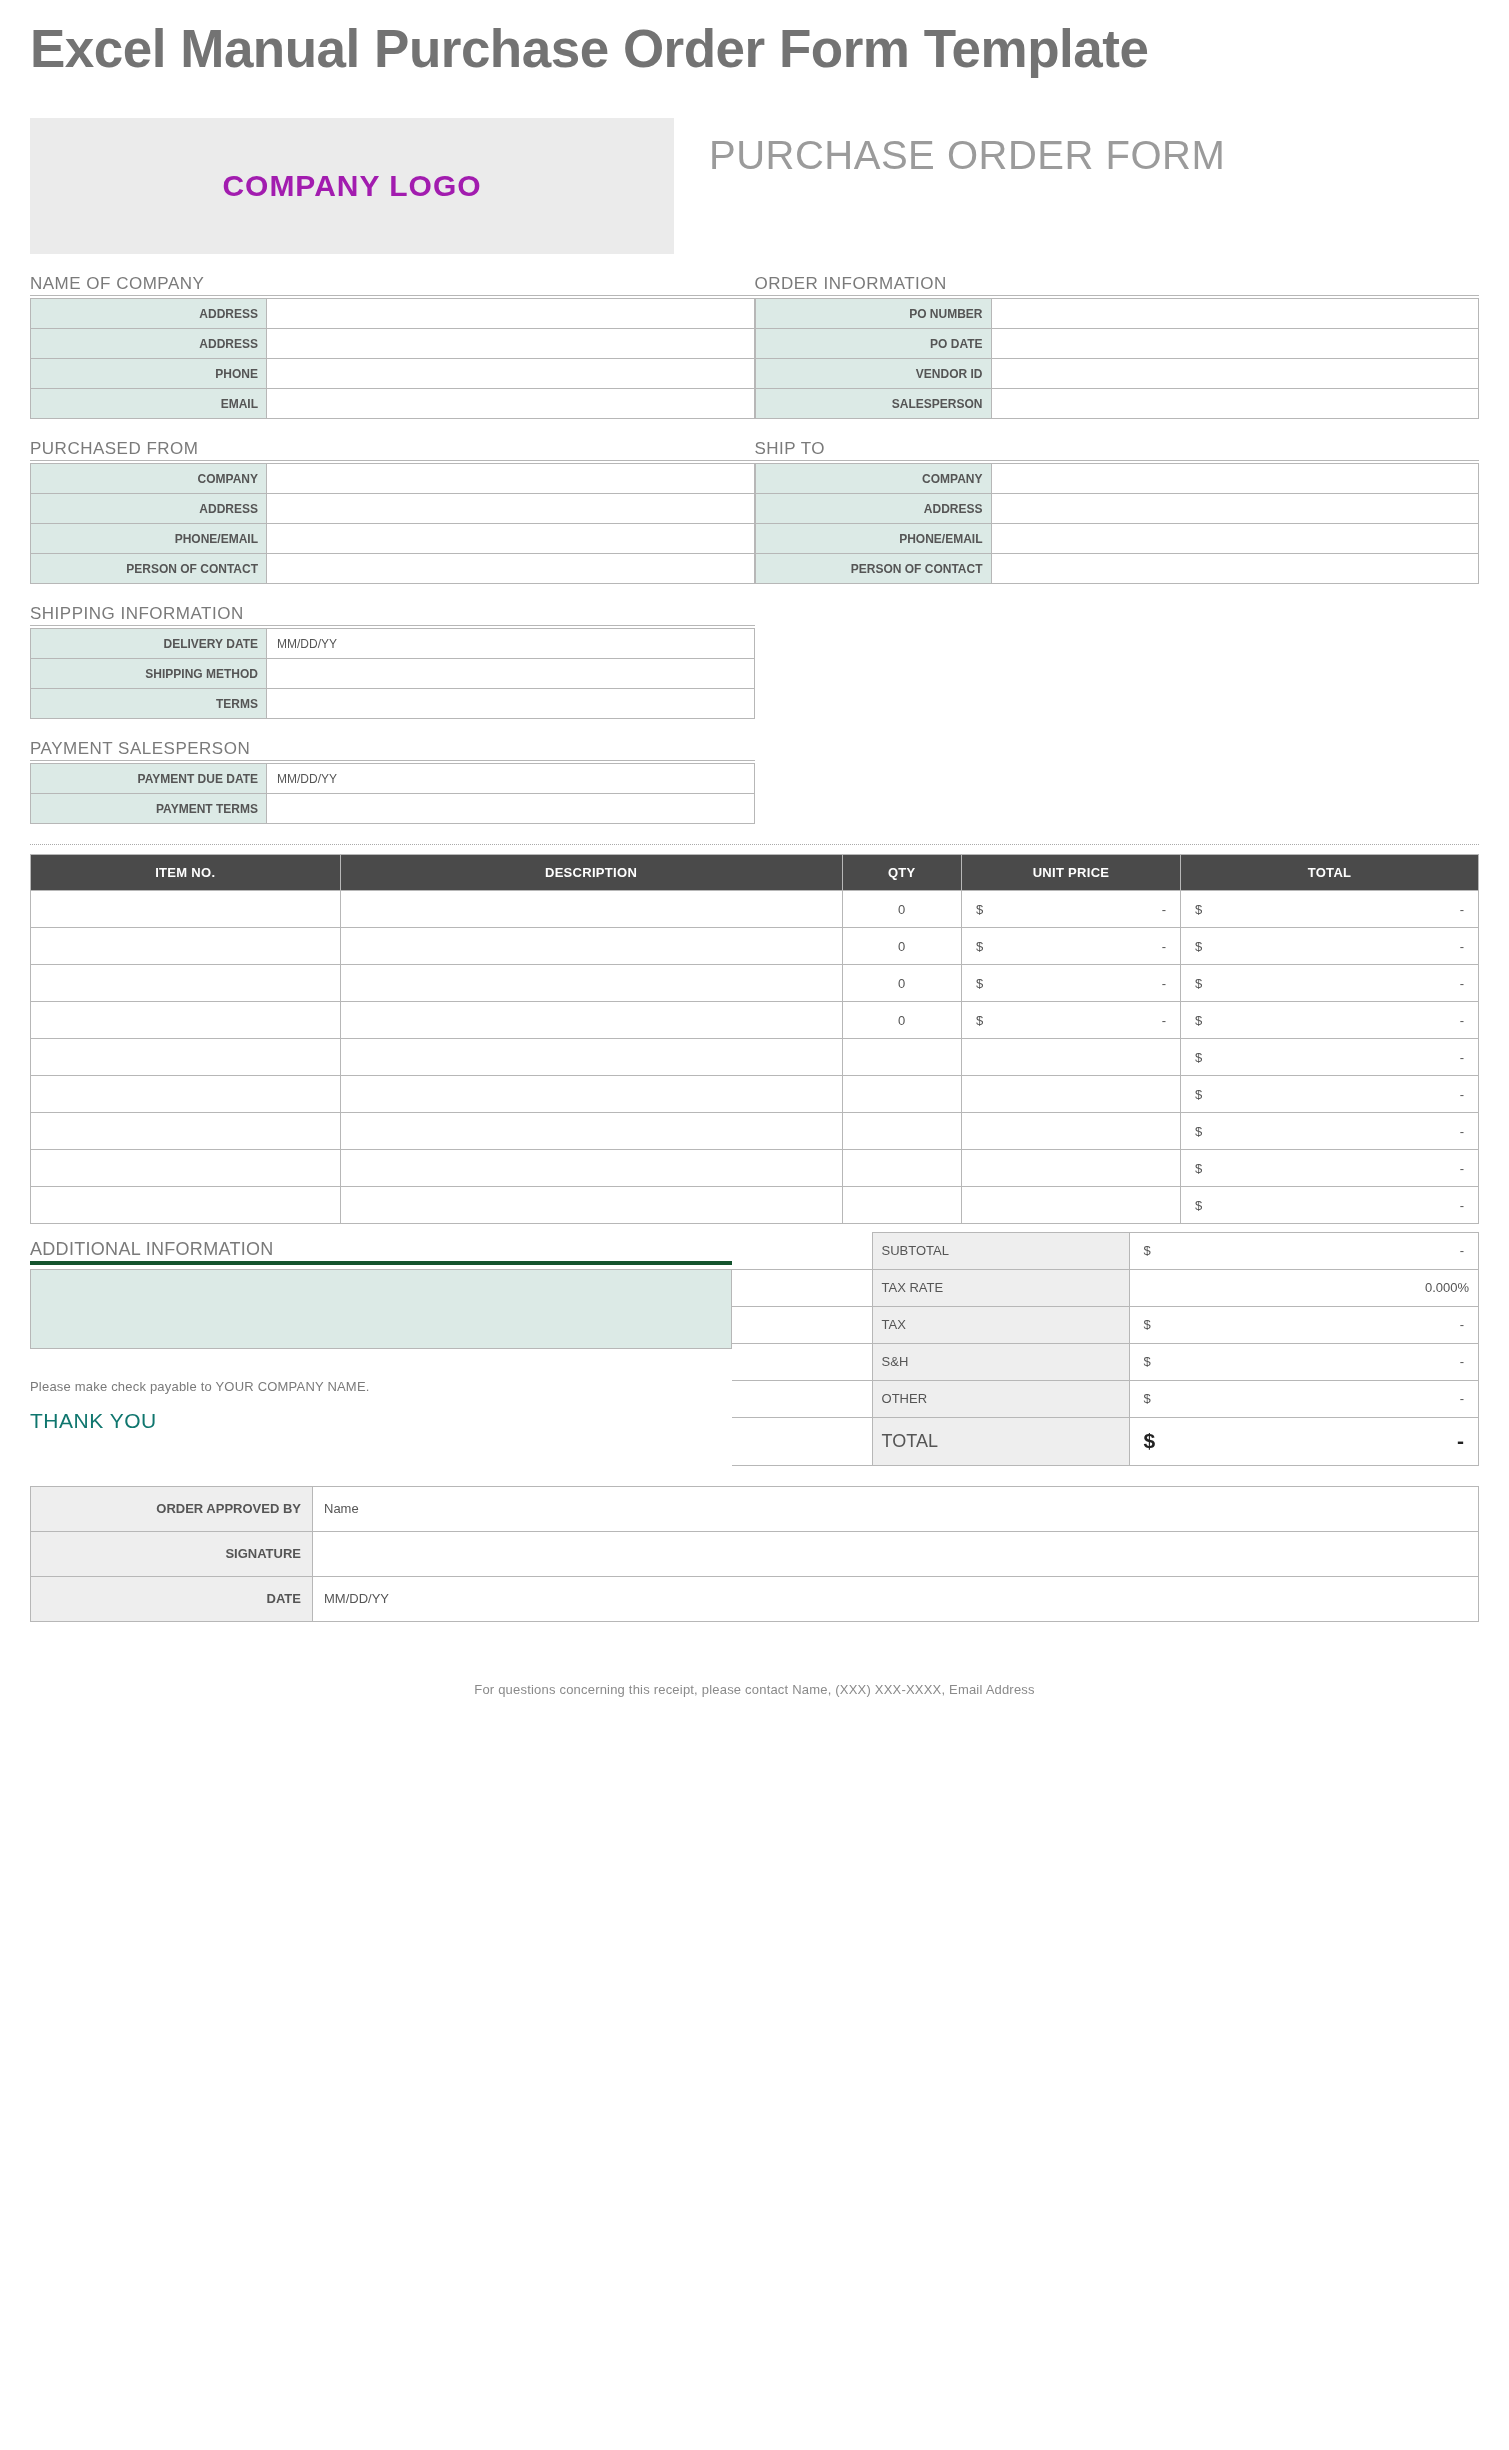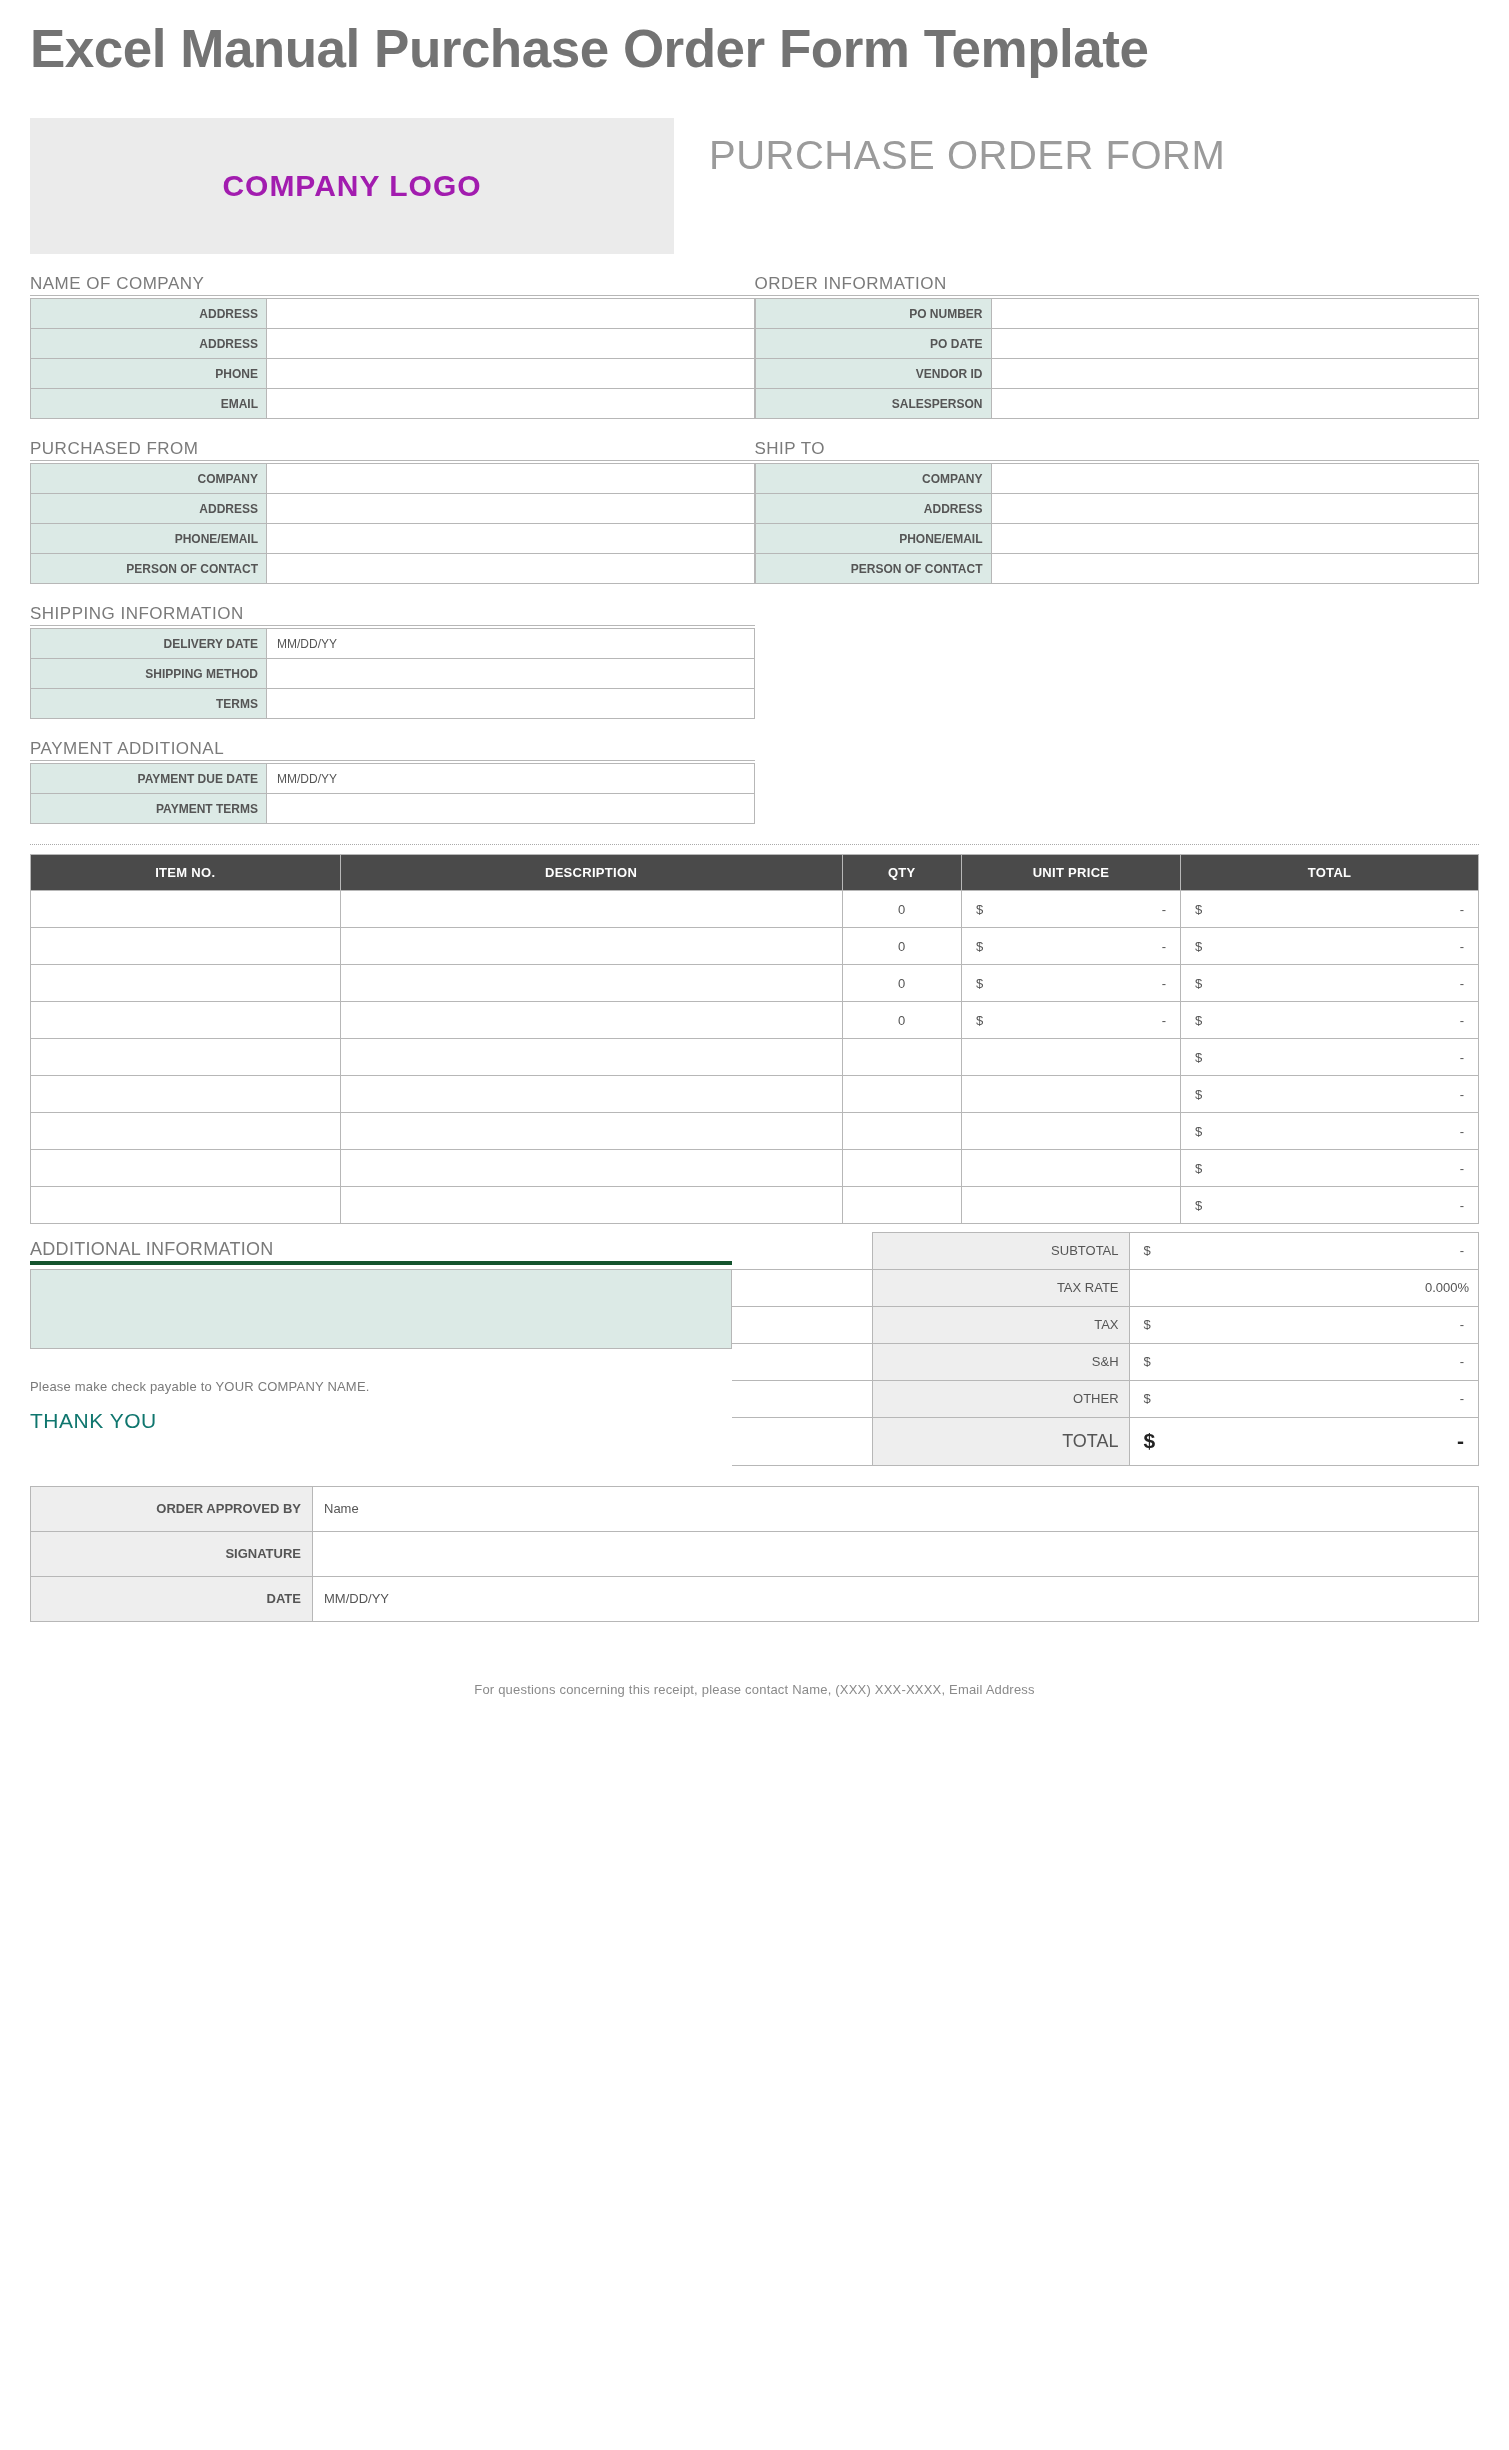--- a/index.html
+++ b/index.html
@@ -151,21 +151,20 @@
   .totals-table td {
     border: 1px solid #b7b7b7;
     height: 37px;
     padding: 0 9px;
     font-size: 13px;
     color: #555;
   }
   .totals-table .spacer { background: #fff; width: 103px; border-right: 1px solid #b7b7b7; border-left: none; border-top: none; border-bottom: 1px solid #b7b7b7;}
   .totals-table .tlabel {
     background: #eeeeee;
-    text-align: right;
     width: 189px;
     padding-right: 10px;
   }
   .totals-table .tval { width: 257px; }
   .totals-table .grand .tlabel { font-size: 18px; height: 48px; }
   .totals-table .grand .tval   { height: 48px; }
   .totals-table .grand .tval .money .sym { font-size: 21px; font-weight: 700; color: #222;}
   .totals-table .grand .tval .money .dash{ font-size: 21px; font-weight: 700; color: #222;}
   .totals-table .grand .spacer { height: 48px;}
 
@@ -322,21 +321,21 @@
             <td class="val"></td>
           </tr>
     </tbody>
       </table>
   </div>
   <div class="col"></div>
 </div>
 
 <div class="two-col">
   <div class="col">
-    <div class="section-label">PAYMENT ADDITIONAL</div>
+    <div class="section-label">PAYMENT SALESPERSON</div>
     <table class="kv-table">
       <tbody>
           <tr>
             <td class="key">PAYMENT DUE DATE</td>
             <td class="val">MM/DD/YY</td>
           </tr>
       <tr>
             <td class="key">PAYMENT TERMS</td>
             <td class="val"></td>
           </tr>

